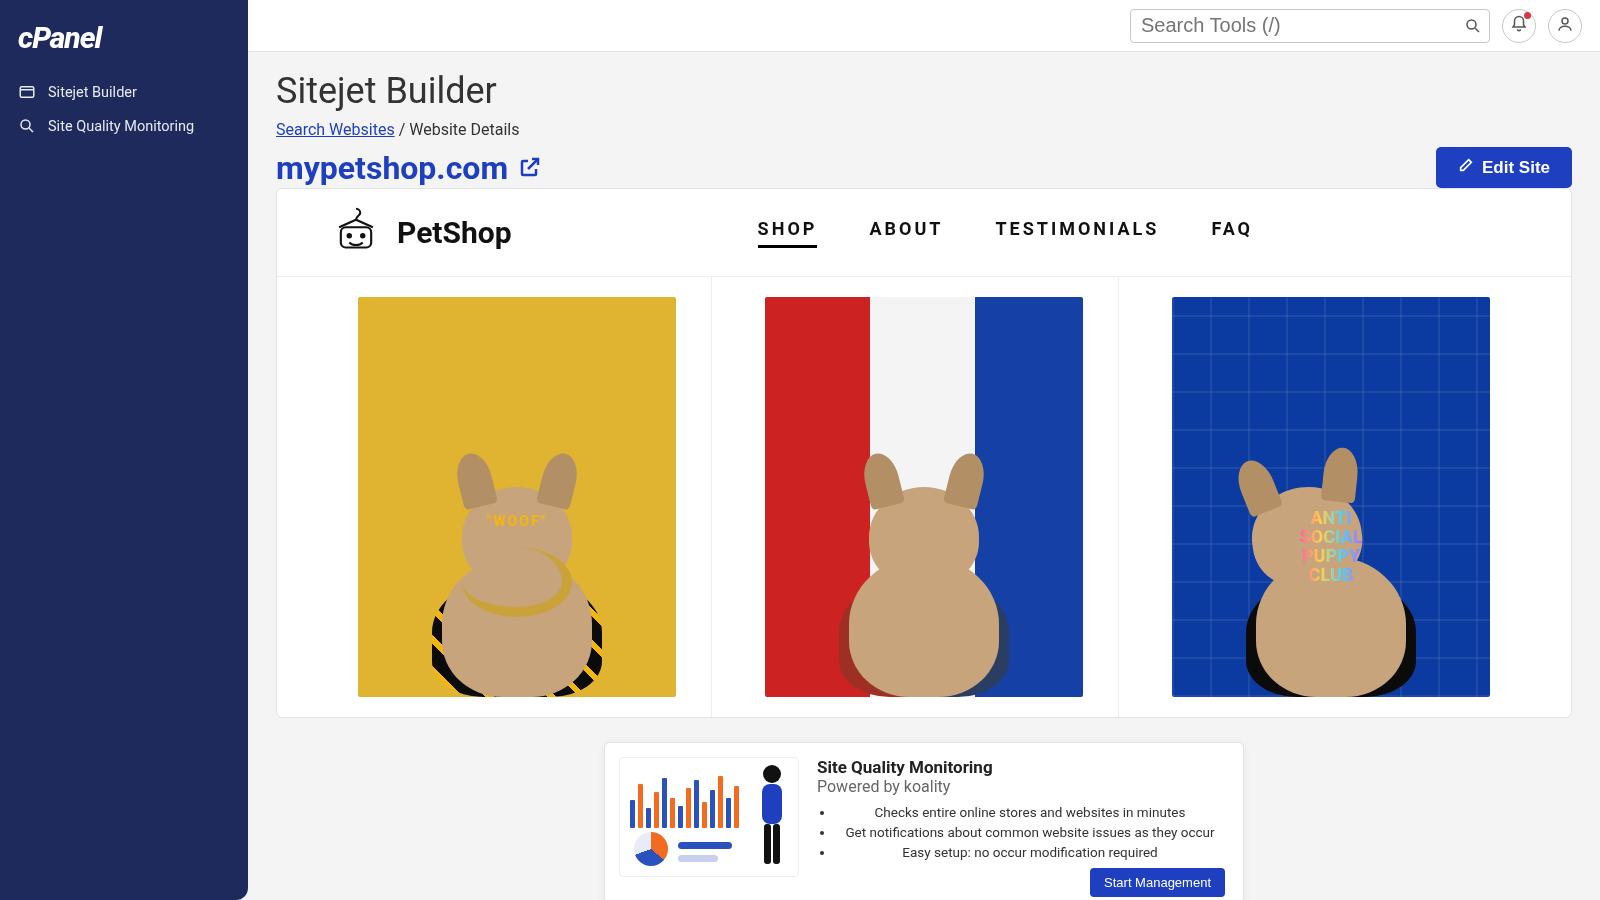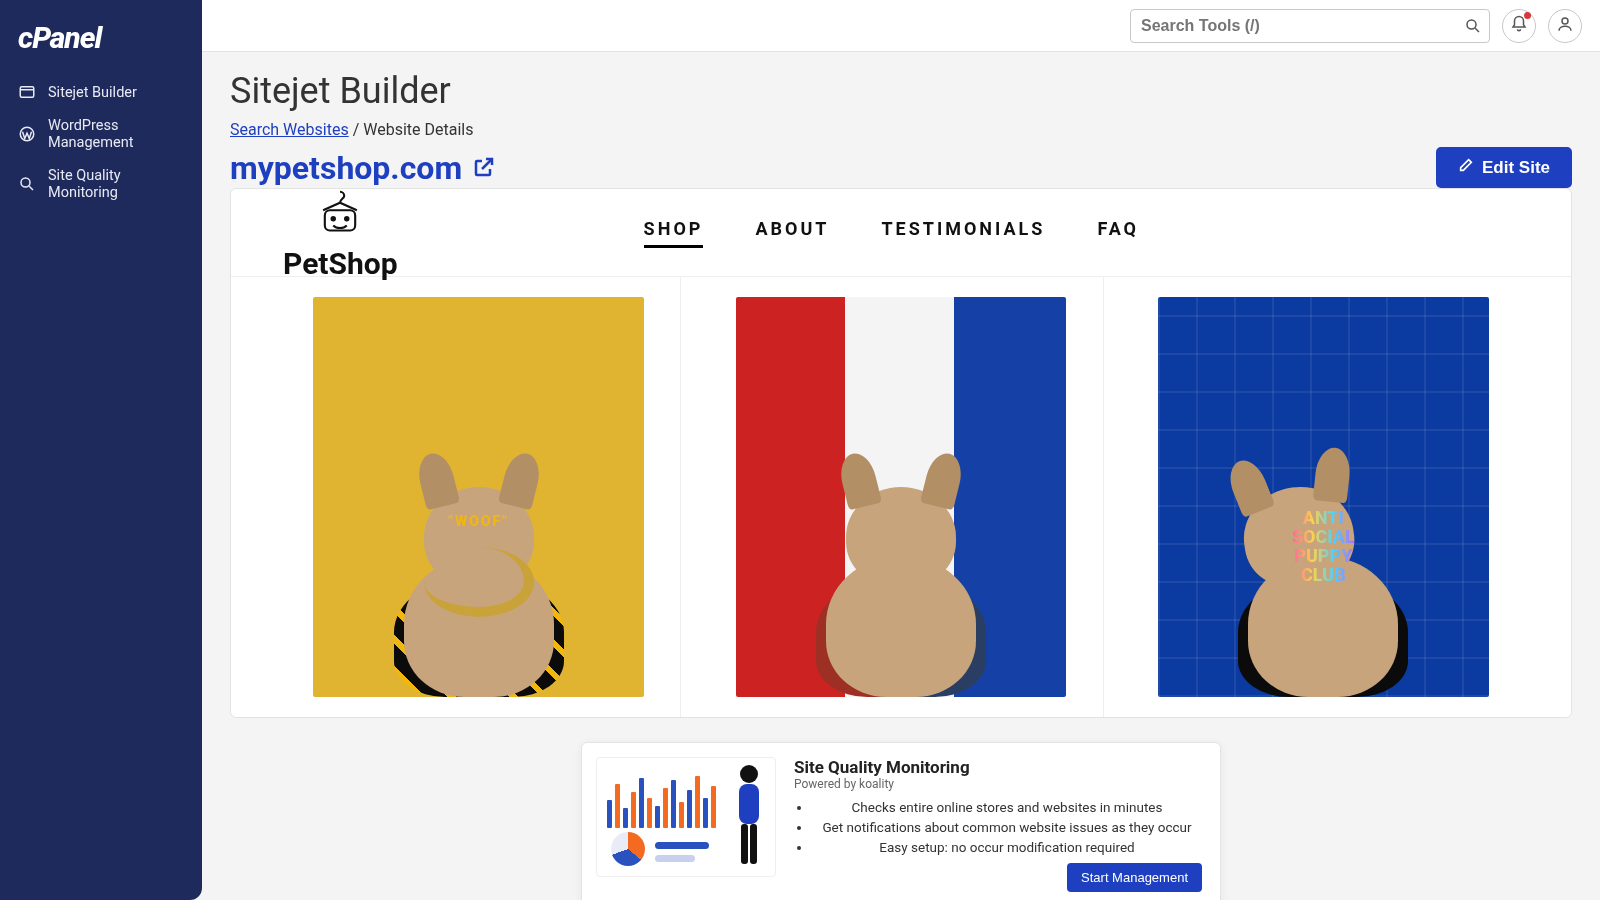--- a/index.html
+++ b/index.html
@@ -5,21 +5,21 @@
 * { box-sizing: border-box; margin: 0; padding: 0; }
 body {
   font-family: -apple-system, BlinkMacSystemFont, "Segoe UI", Roboto, Helvetica, Arial, sans-serif;
   background: #f4f4f4;
   width: 1600px;
   height: 900px;
   overflow: hidden;
   display: flex;
 }
 .sidebar {
-  width: 202px;
+  width: 248px;
   background: #1f2a5c;
   color: #fff;
   padding: 14px 0;
   flex-shrink: 0;
   border-radius: 0 0 12px 0;
 }
 .sidebar-logo {
   padding: 6px 18px 20px 18px;
   font-size: 30px;
   font-weight: 800;
@@ -56,23 +56,22 @@
 .search-wrap {
   position: relative;
   width: 360px;
 }
 .search-input {
   width: 100%;
   height: 34px;
   border: 1px solid #c8c8c8;
   border-radius: 4px;
   padding: 0 34px 0 10px;
-  font-size: 16px;
+  font-size: 20px;
   color:#a16207;
-  font-weight:bold;
 }
 .search-icon {
   position: absolute; right: 8px; top: 8px; color:#555;
 }
 .top-icon-btn {
   width: 34px; height: 34px; border:1px solid #c8c8c8; border-radius:50%;
   display:flex;align-items:center;justify-content:center;color:#555;cursor:pointer;background:#fff;
   position:relative;
 }
 .notif-dot { position:absolute; top:2px; right:4px; width:7px;height:7px;background:#d9363e;border-radius:50%; }
@@ -105,21 +104,21 @@
   display:flex;align-items:center;gap:8px;
 }
 .preview-card {
   background:#fff; border:1px solid #e3e3e3; border-radius:6px; overflow:hidden;
   height: 530px;
 }
 .preview-header {
   height: 88px; border-bottom: 1px solid #eee; display:flex; align-items:center;
   padding: 0 52px; gap: 46px;
 }
-.preview-logo { display:flex; align-items:center; font-size:30px; font-weight:700; color:#111;flex-direction:column;}
+.preview-logo { display:flex; align-items:center; gap:14px; font-size:30px; font-weight:700; color:#111;}
 .preview-nav { display:flex; gap:52px; margin-left: 200px; }
 .preview-nav-item {
   font-size:18px; font-weight:700; letter-spacing:3px; color:#111;
   padding-bottom: 6px; border-bottom: 3px solid transparent;
 }
 .preview-nav-item.active { border-bottom: 3px solid #000; }
 .shop-now-btn {
   margin-left:auto; background:#000; color:#fff; border:none; border-radius:22px;
   padding: 12px 26px; font-size:16px; font-weight:700; letter-spacing:2px; cursor:pointer;
 }
@@ -136,21 +135,21 @@
   box-shadow: 0 2px 10px rgba(0,0,0,0.06);
   padding: 14px 18px 14px 14px;
   display:flex; gap:18px;
 }
 .promo-illus {
   width: 180px; height: 120px; background:#fff; border:1px solid #eee; border-radius:4px;
   position:relative; flex-shrink:0;
 }
 .promo-body { flex:1; }
 .promo-title { font-size:17px; font-weight:700; color:#222; }
-.promo-sub { font-size:12px; color:#666; margin-bottom:8px; }
+.promo-sub { font-size:16px; color:#666; margin-bottom:8px; }
 .promo-list { font-size:13.5px; color:#333; padding-left:18px; }
 .promo-list li { margin-bottom:4px;text-align:center; }
 .promo-btn {
   background:#1e3fbf; color:#fff; border:none; border-radius:4px;
   padding:7px 14px; font-size:13px; cursor:pointer; float:right; margin-top:4px;
 }
 
 .bars { position:absolute; left:10px; top:10px; width:120px; height:60px; display:flex; align-items:flex-end; gap:3px;}
 .bars span{ width:5px; border-radius:1px;}
 .pie { position:absolute; left:14px; bottom:10px; width:34px; height:34px; border-radius:50%;
@@ -177,29 +176,20 @@
     <span class="c">cPanel</span>
   </div>
   <div class="sidebar-item">
     <span class="sidebar-icon">
       <svg width="18" height="18" viewBox="0 0 24 24" fill="none" stroke="#e7e9f3" stroke-width="2">
           <rect x="3" y="5" width="18" height="14" rx="2"></rect>
           <path d="M3 9h18"></path>
         </svg>
     </span>
     <span>Sitejet Builder</span>
-  </div>
-  <div class="sidebar-item">
-    <span class="sidebar-icon">
-      <svg width="18" height="18" viewBox="0 0 24 24" fill="none" stroke="#e7e9f3" stroke-width="2">
-          <circle cx="12" cy="12" r="9"></circle>
-          <path d="M6 9l3 9 3-7 3 7 3-9"></path>
-        </svg>
-    </span>
-    <span>WordPress Management</span>
   </div>
   <div class="sidebar-item">
     <span class="sidebar-icon">
       <svg width="18" height="18" viewBox="0 0 24 24" fill="none" stroke="#e7e9f3" stroke-width="2">
           <circle cx="10" cy="10" r="6"></circle>
           <path d="M20 20l-5-5"></path>
         </svg>
     </span>
     <span>Site Quality Monitoring</span>
   </div>

